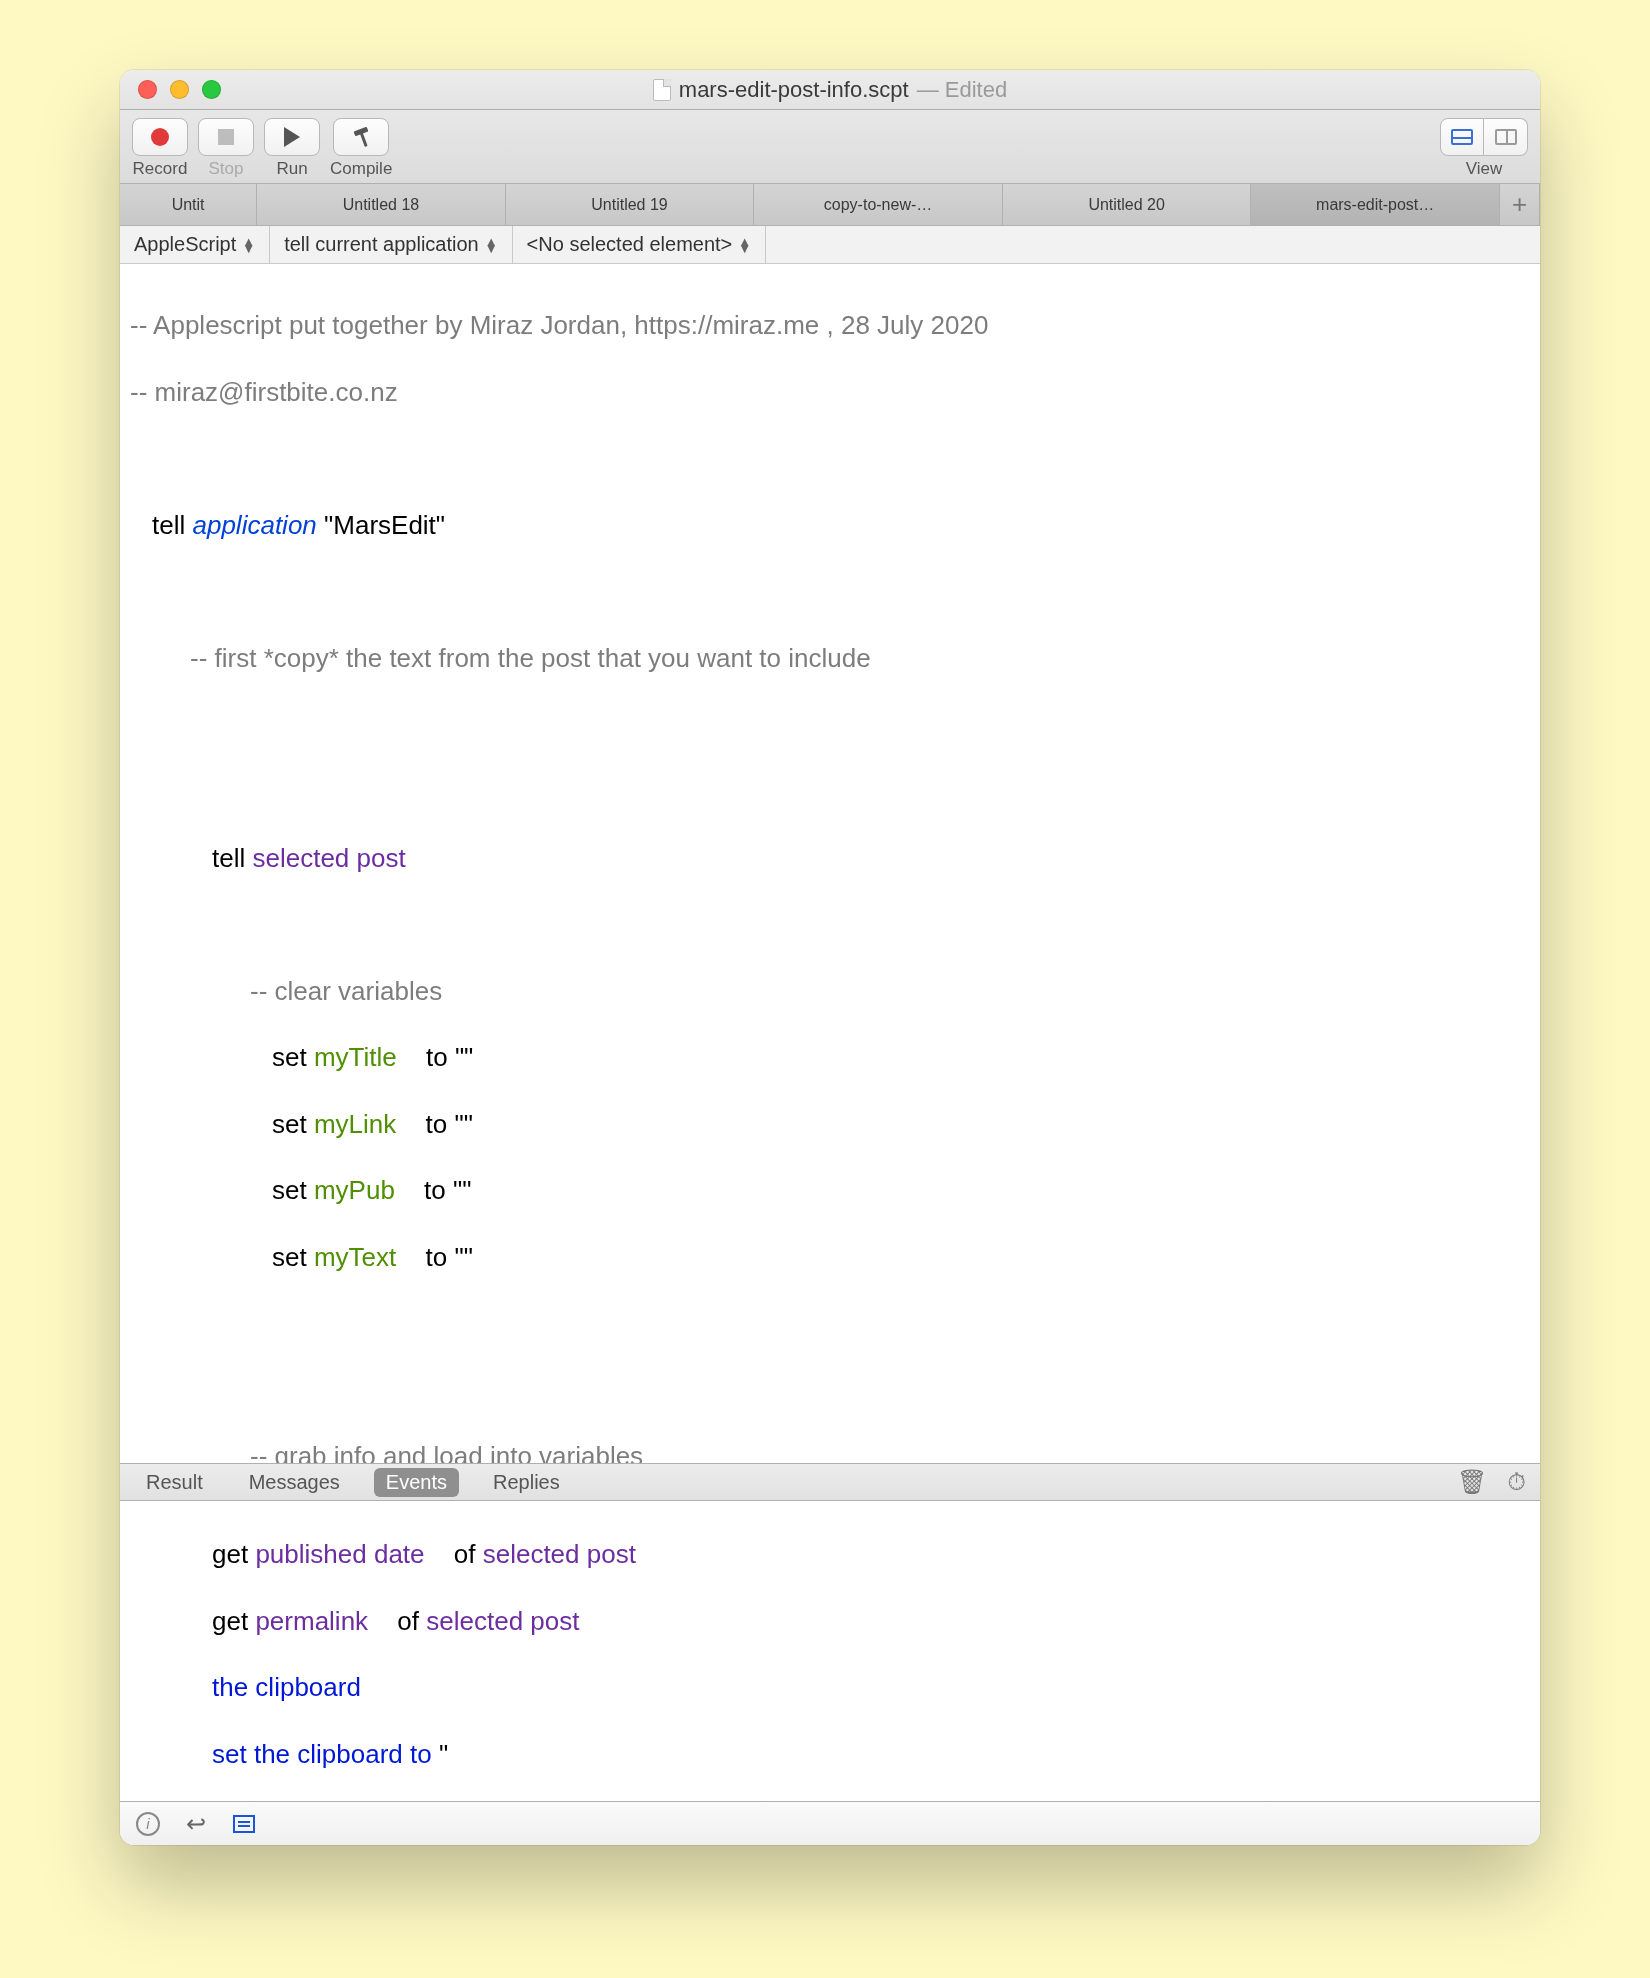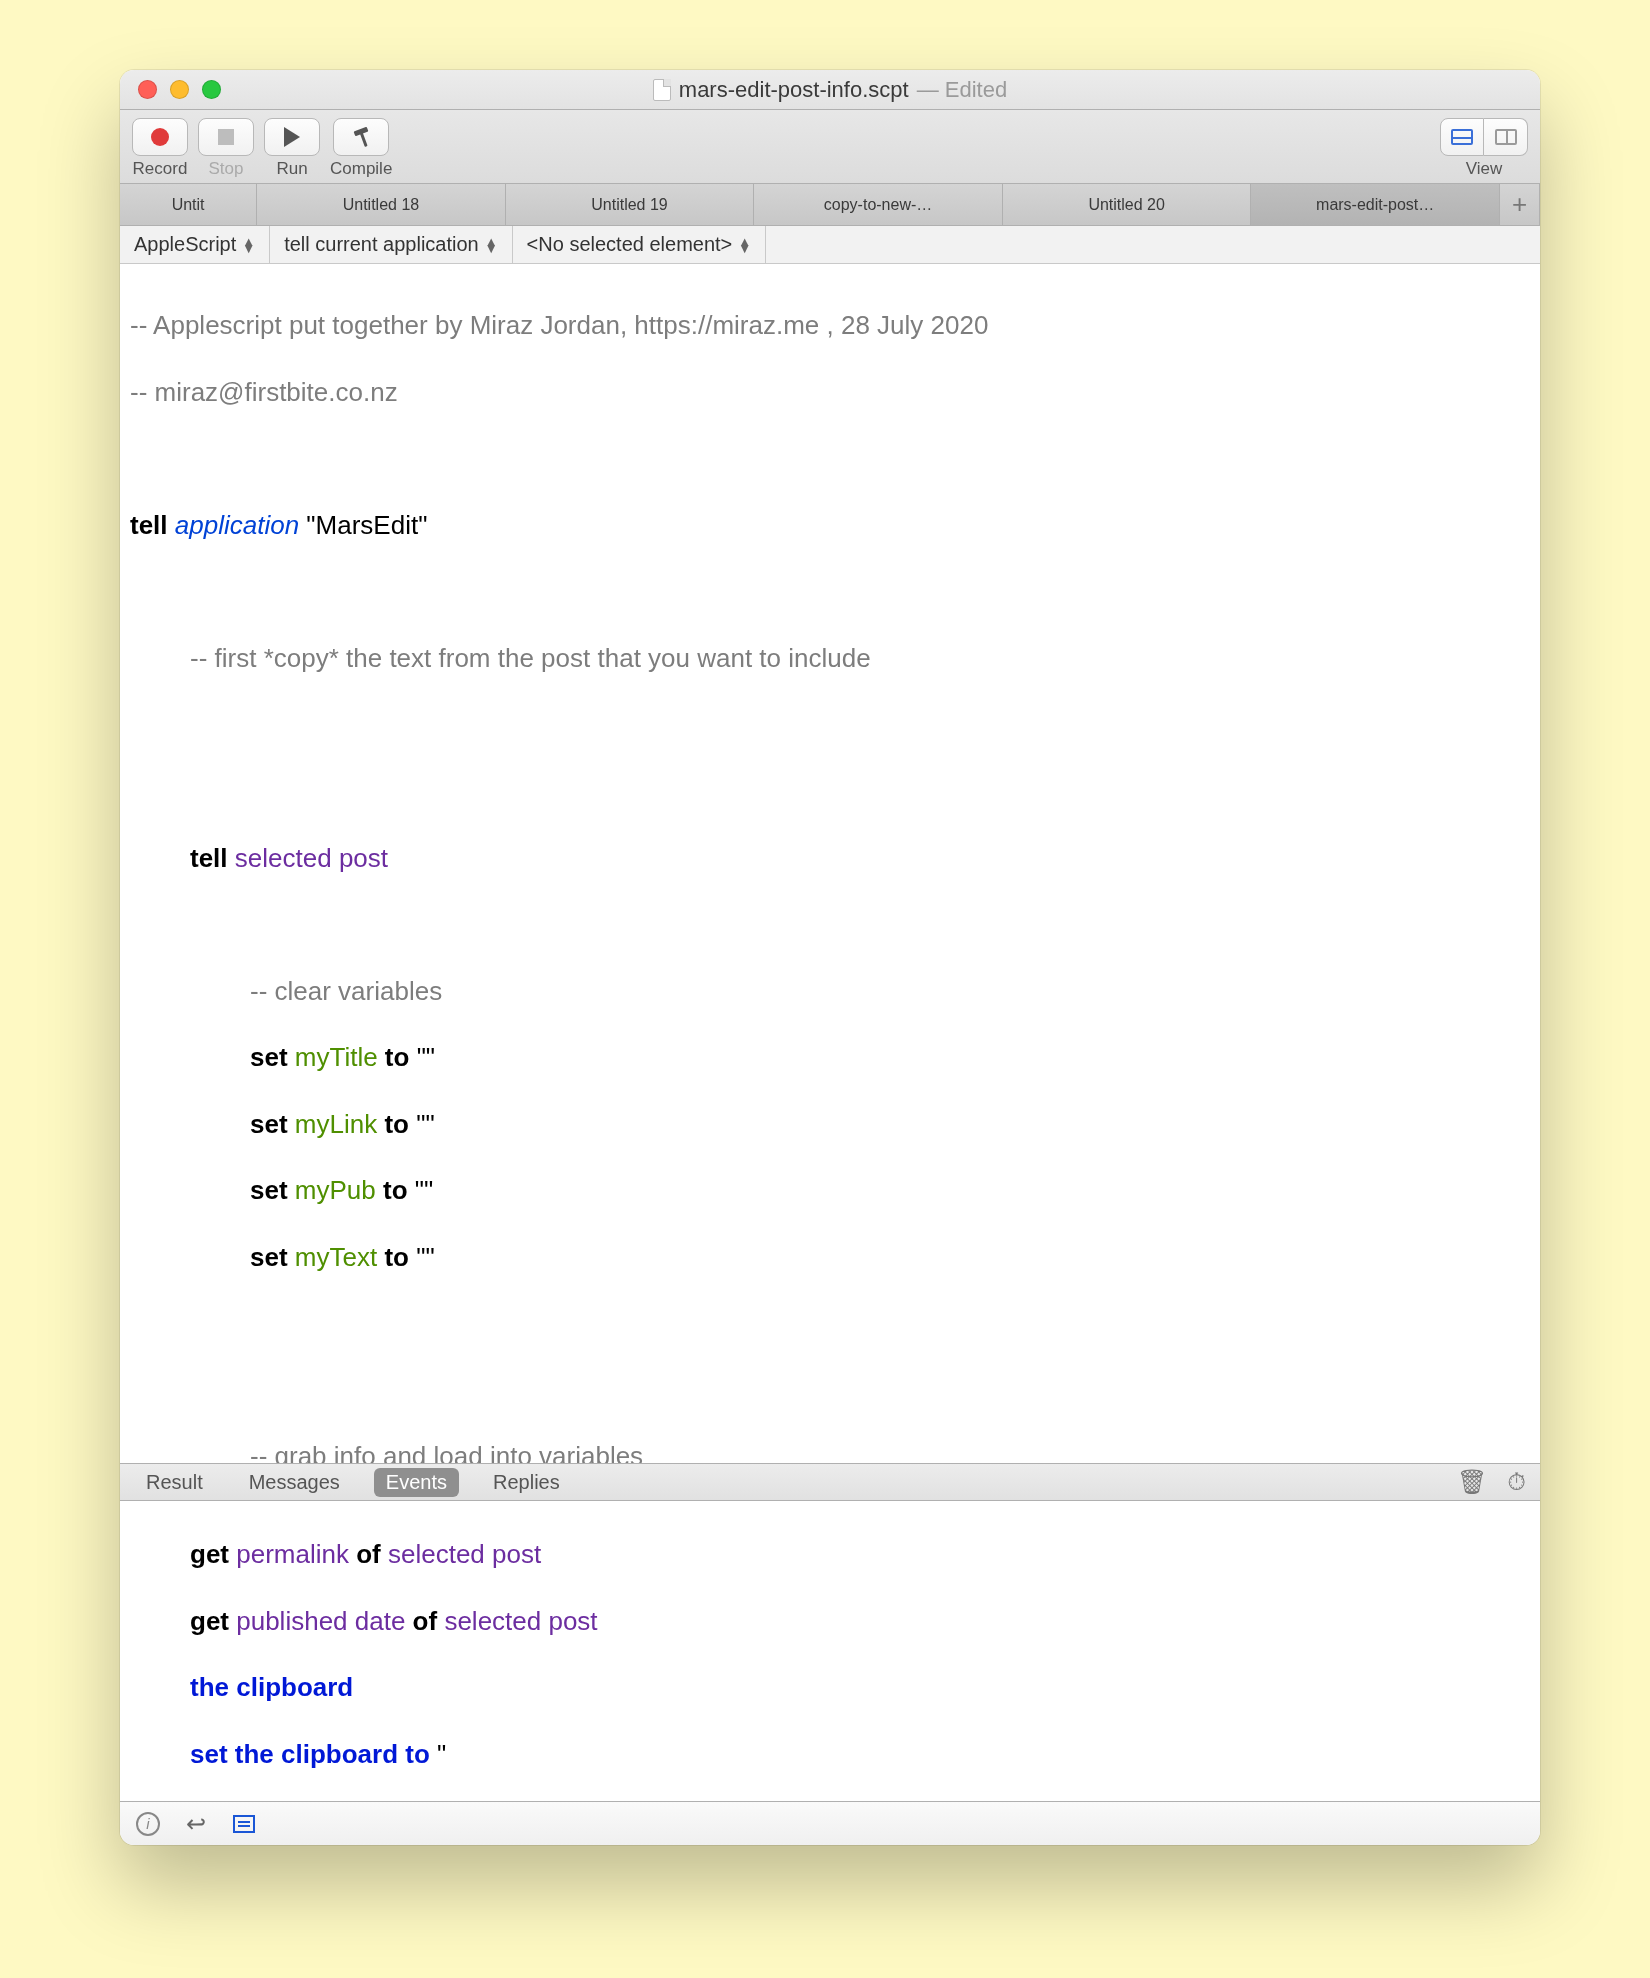--- a/index.html
+++ b/index.html
@@ -139,21 +139,21 @@
   .updn{font-size:13px;color:#666;line-height:7px;}
   
   .editor {
     flex:1; overflow:hidden; padding:12px 10px 20px 10px;
     font-family: Verdana, Geneva, sans-serif;
     font-size:26px; line-height:1.28;
     white-space:pre;
     color:#000;
   }
   .cmt{color:var(--kw-gray);}
-  .bld{font-weight:bold;}
+  .bld{font-weight:normal;margin-left:22px;}
   .appit{color:var(--app-italic); font-style:italic;}
   .pur{color:var(--kw-purple);}
   .grn{color:var(--kw-green);}
   .blu{color:var(--kw-blue);}
   .ind1{padding-left:60px;}
   .ind2{padding-left:120px;}
   
   .logtabs{
     height:38px;background:linear-gradient(#ececec,#e1e1e1);
     border-top:1px solid var(--border);
@@ -316,22 +316,22 @@
       <span class="logtab">Messages</span>
       <span class="logtab active">Events</span>
       <span class="logtab">Replies</span>
       <div class="right">
         <span>🗑</span>
         <span>⏱</span>
       </div>
     </div>
 
     <div class="logpane">
+<div class="ind1"><span class="bld">get</span> <span class="pur">published date</span> <span class="bld">of</span> <span class="pur">selected post</span></div>
 <div class="ind1"><span class="bld">get</span> <span class="pur">permalink</span> <span class="bld">of</span> <span class="pur">selected post</span></div>
-<div class="ind1"><span class="bld">get</span> <span class="pur">published date</span> <span class="bld">of</span> <span class="pur">selected post</span></div>
 <div class="ind1"><span class="blu bld">the clipboard</span></div>
 <div class="ind1"><span class="blu bld">set the clipboard to</span><span> "</span></div>
 
 
 
 
 
     </div>
 
     <div class="statusbar">

